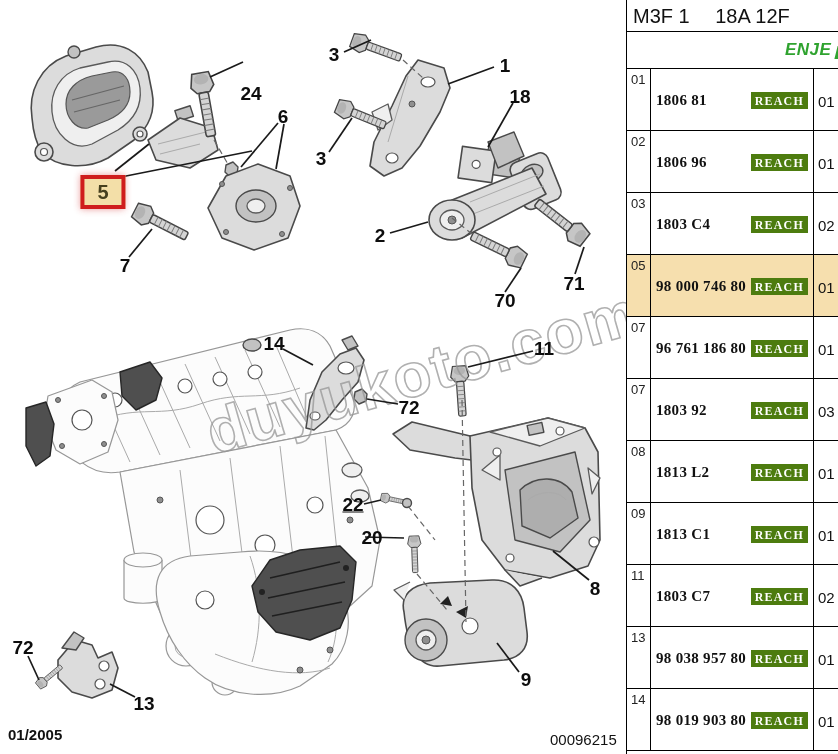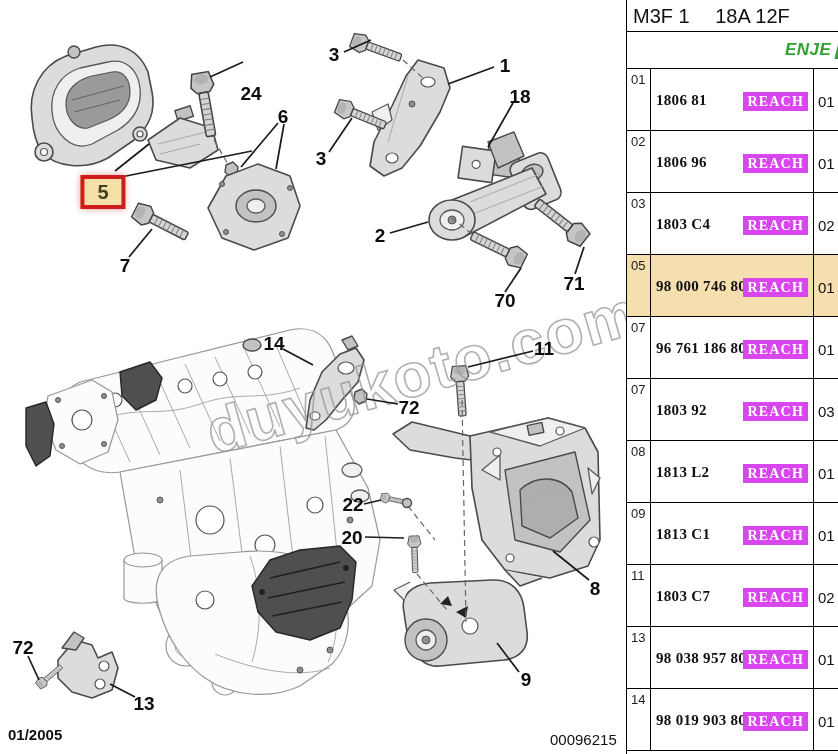--- a/index.html
+++ b/index.html
@@ -41,21 +41,21 @@
   .section-label{position:absolute;left:158px;bottom:8px;font-size:17px;font-weight:bold;
                  font-style:italic;color:#2fa32f;letter-spacing:.5px;}
   .section-label-partial{position:absolute;left:209px;bottom:9px;width:4px;height:13px;
                  background:#2fa32f;transform:skewX(-14deg);}
   .prow{display:grid;grid-template-columns:24px 162px 1fr;height:62px;
         border-bottom:1px solid #000;box-sizing:border-box;}
   .prow.hl{background:#f6dfae;}
   .c-ref{border-right:1px solid #000;font-size:13px;color:#222;padding:3px 0 0 4px;}
   .c-part{position:relative;font-family:Liberation Serif, serif;}
   .pn{position:absolute;left:5px;top:23px;font-size:15px;font-weight:bold;letter-spacing:.3px;}
-  .reach{position:absolute;right:5px;top:23px;background:#d946ef;color:#fff;font-size:14px;
+  .reach{position:absolute;right:5px;top:23px;background:#4d7c0f;color:#fff;font-size:12px;
          font-weight:bold;letter-spacing:1.2px;padding:2.5px 4px;line-height:1;}
   .c-qty{border-left:1px solid #000;font-size:15px;padding:24px 0 0 4px;}
 </style>
 </head>
 <body>
 
 <div class="page">
 
   <div class="diagram">
 
@@ -272,22 +272,22 @@
         <div class="callout" style="left: 321px; top: 158px;"><span>3</span></div>
         <div class="callout" style="left: 283px; top: 116px;"><span>6</span></div>
         <div class="callout hl" style="left: 103px; top: 192px;"><span>5</span></div>
         <div class="callout" style="left: 125px; top: 265px;"><span>7</span></div>
         <div class="callout" style="left: 380px; top: 235px;"><span>2</span></div>
         <div class="callout" style="left: 505px; top: 300px; text-align: center;"><span>70</span></div>
         <div class="callout" style="left: 574px; top: 283px;"><span>71</span></div>
         <div class="callout" style="left: 274px; top: 343px;"><span>14</span></div>
         <div class="callout" style="left: 409px; top: 407px;"><span>72</span></div>
         <div class="callout" style="left: 544px; top: 348px;"><span>11</span></div>
-        <div class="callout" style="left: 353px; top: 504px;"><span>22</span></div>
-        <div class="callout" style="left: 352px; top: 537px; text-align: right;"><span>20</span></div>
+        <div class="callout" style="left: 353px; top: 504px; text-decoration: underline;"><span>22</span></div>
+        <div class="callout" style="left: 372px; top: 537px; text-align: right;"><span>20</span></div>
         <div class="callout" style="left: 595px; top: 588px;"><span>8</span></div>
         <div class="callout" style="left: 526px; top: 679px;"><span>9</span></div>
         <div class="callout" style="left: 23px; top: 647px;"><span>72</span></div>
         <div class="callout" style="left: 144px; top: 703px;"><span>13</span></div>
       </div>
 
     <div class="date-stamp">01/2005</div>
     <div class="doc-number">00096215</div>
   </div>
 

